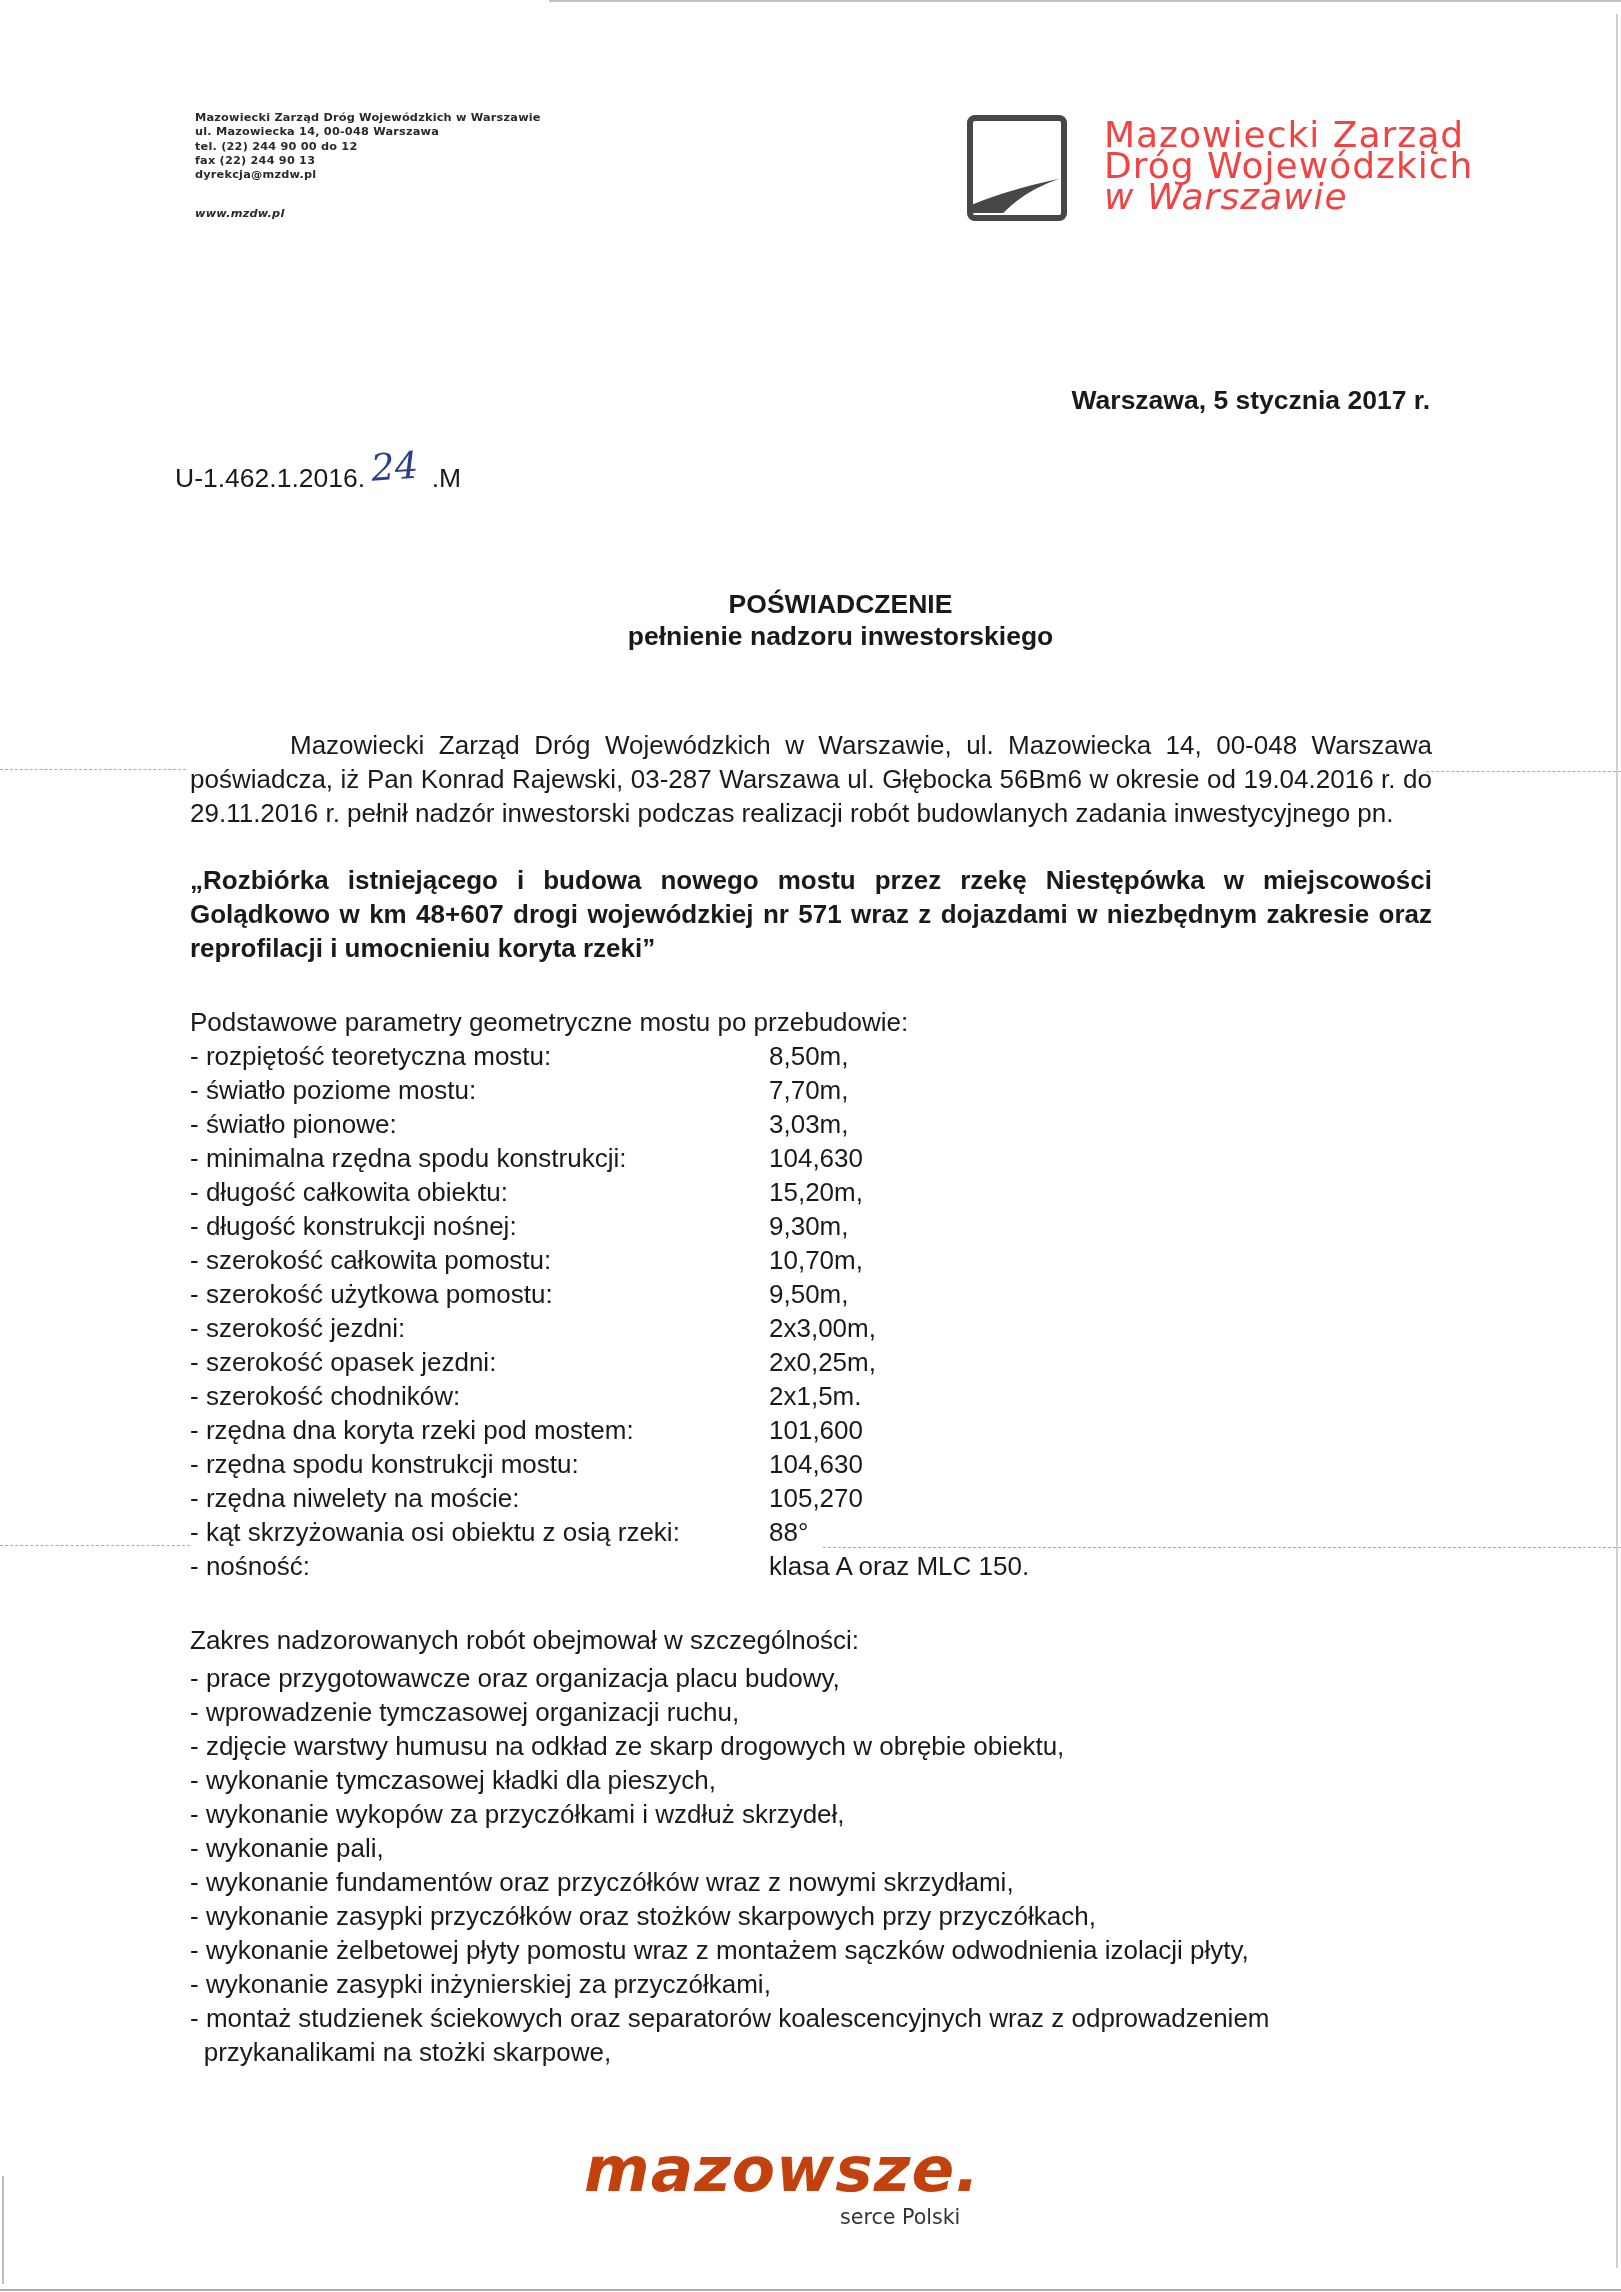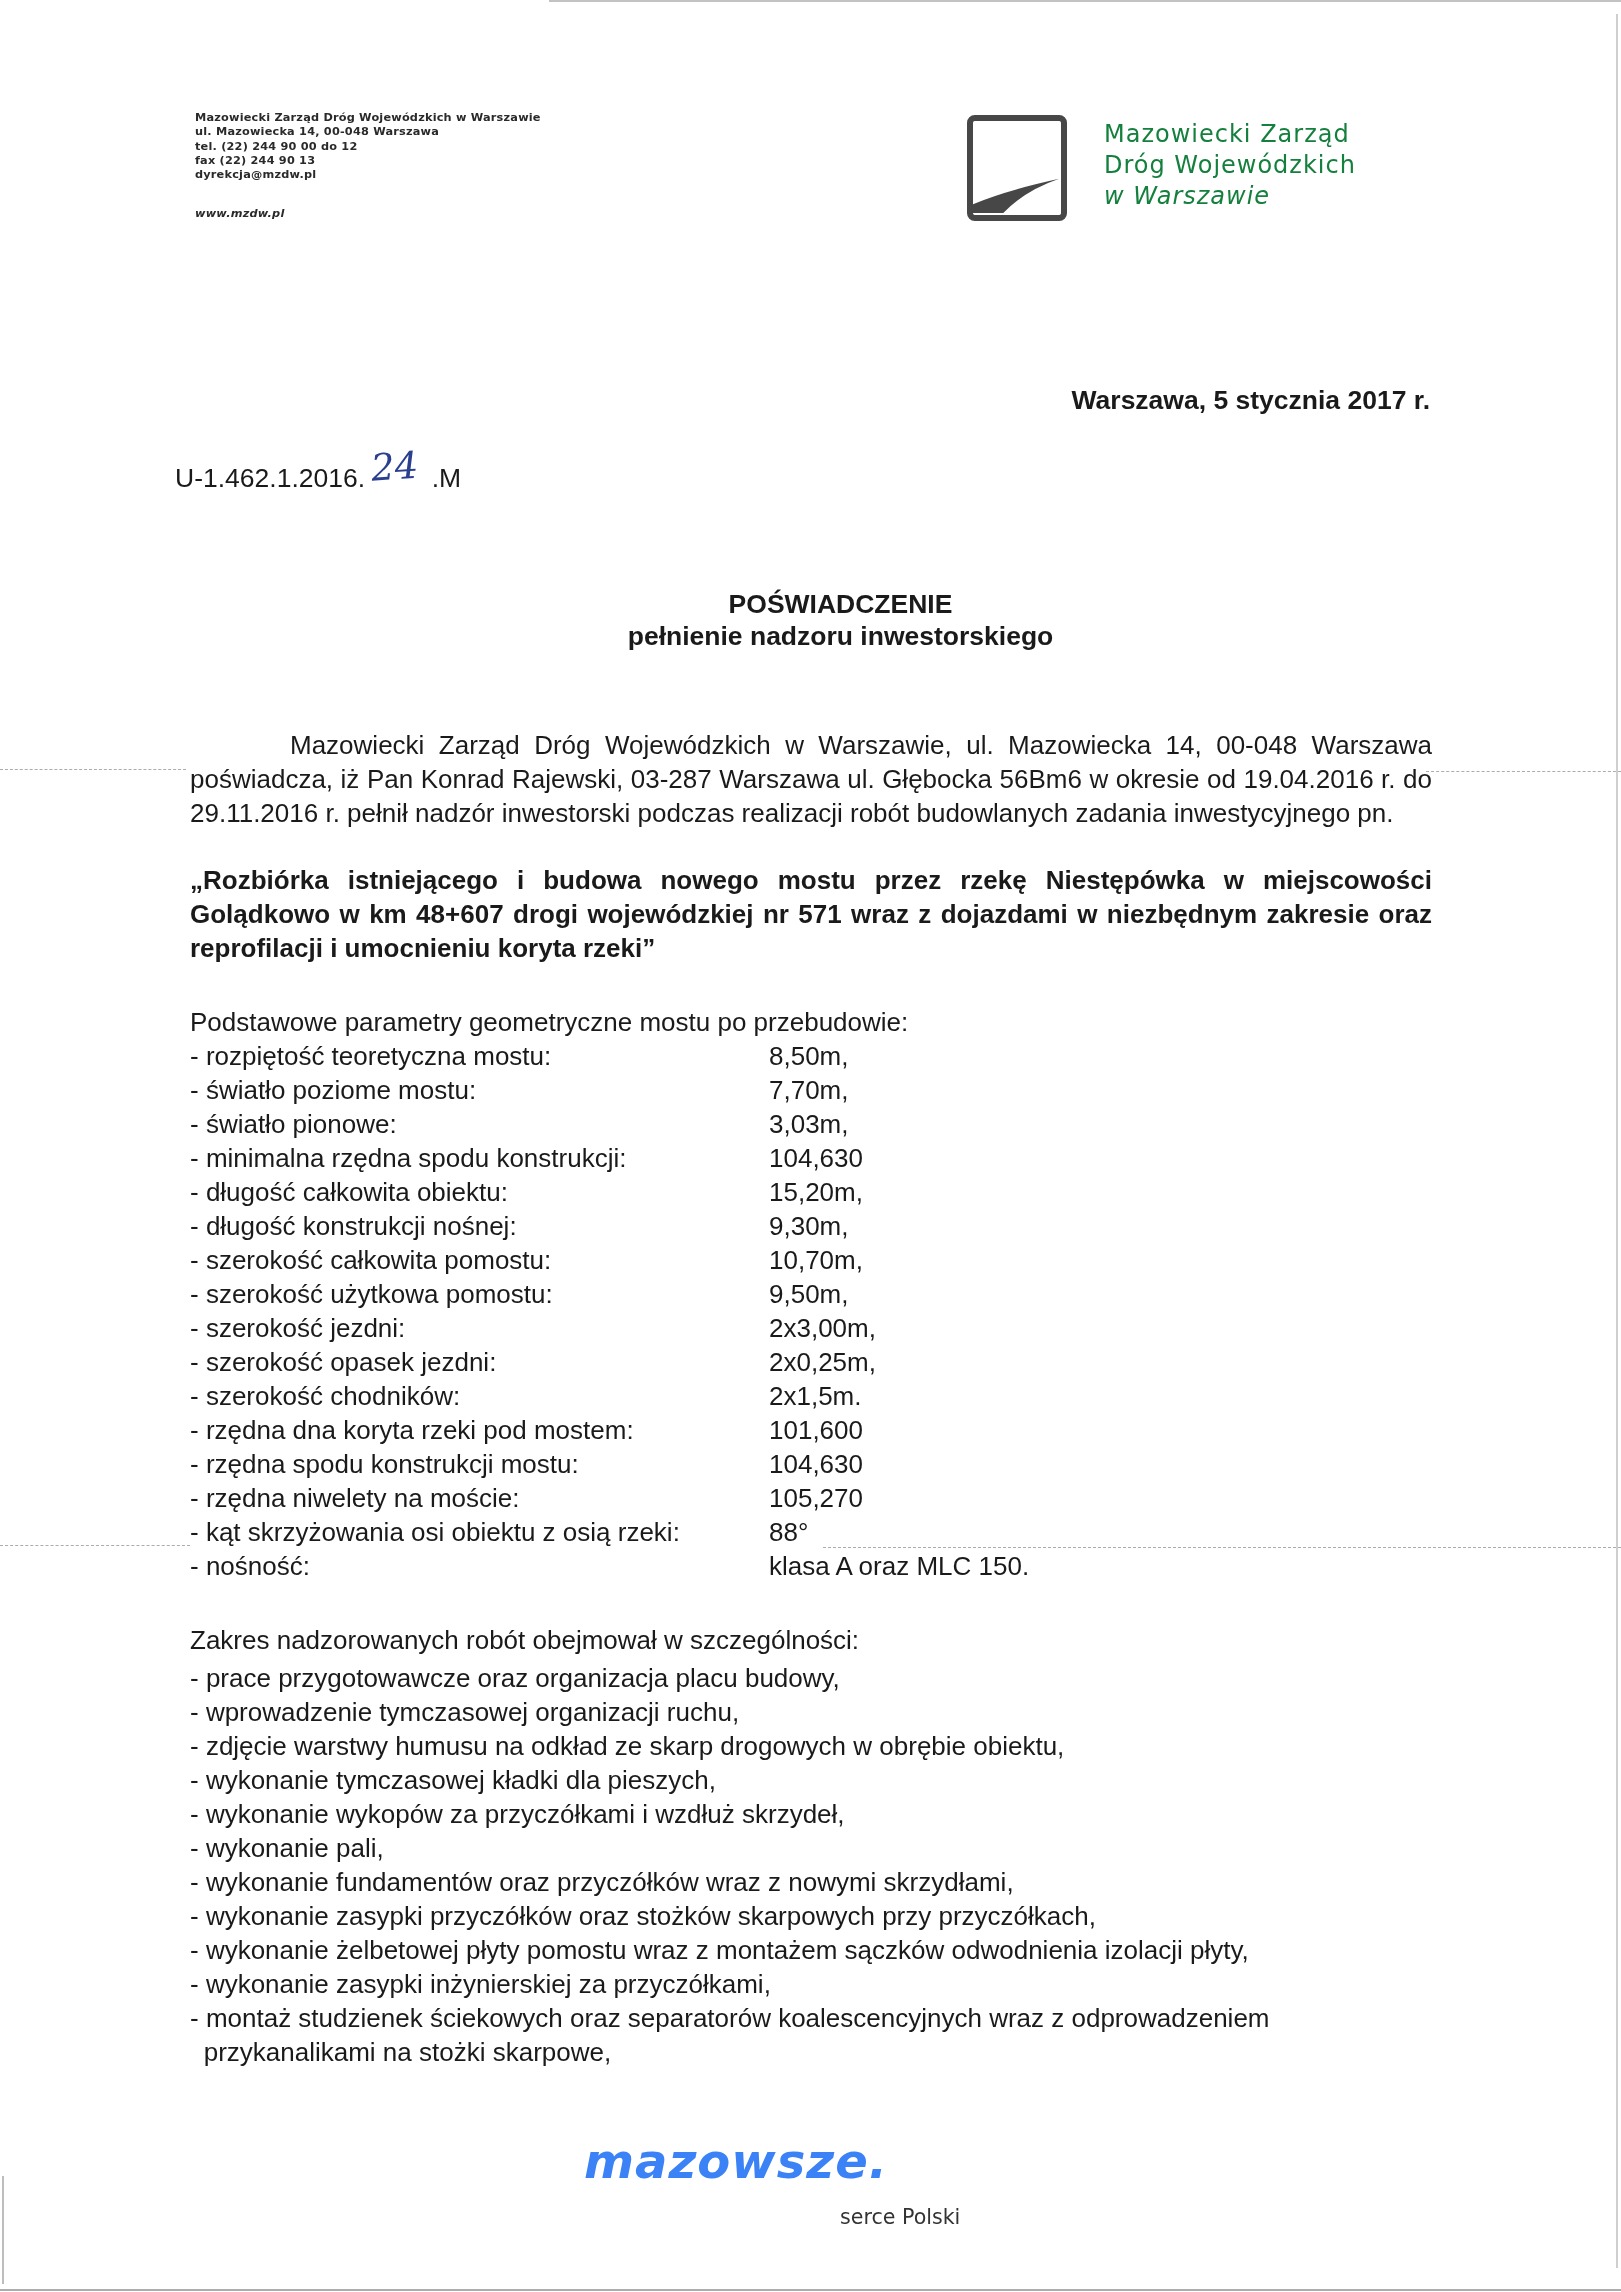--- a/index.html
+++ b/index.html
@@ -14,21 +14,21 @@
 
   .sender { position: absolute; left: 195px; top: 111px; font-family: "DejaVu Sans", sans-serif;
             font-size: 11.3px; line-height: 14.3px; color: #2a2a2a; letter-spacing: 0.2px; font-weight: bold; }
   .sender div { white-space: nowrap; }
   .sender .it { font-style: italic; margin-top: 25px; }
 
   .logo-box { position: absolute; left: 967px; top: 115px; width: 100px; height: 106px;
               border: 6.9px solid #474747; border-radius: 7.8px; box-sizing: border-box; overflow: hidden; }
   .logo-box svg { position: absolute; left: -6.9px; top: -6.9px; }
   .logo-text { position: absolute; left: 1104px; top: 119px; font-family: "DejaVu Sans", sans-serif;
-               font-size: 24px; line-height: 31px; color: #15803d; letter-spacing: 1px; }
+               font-size: 36px; line-height: 31px; color: #ef4444; letter-spacing: 1px; }
   .logo-text div { white-space: nowrap; }
 
   .ref { position: absolute; left: 175px; top: 453px; font-size: 26.5px; color: #1a1a1a; white-space: nowrap; }
   .ref .hand { color: #2b3f8f; font-family: "DejaVu Serif", serif; font-style: italic; font-size: 37px;
                display: inline-block; transform: translateY(-7.8px) rotate(-4deg); margin: 0 13.7px 0 5.9px; }
   .date { position: absolute; right: 191px; top: 385px; font-size: 26.5px; white-space: nowrap; font-weight: bold; }
 
   .title { position: absolute; left: 0; width: 1621px; top: 588px; text-align: center;
            font-weight: bold; font-size: 26.5px; line-height: 32px; padding-left: 30px; }
 
@@ -41,22 +41,22 @@
   .params .row { display: flex; white-space: nowrap; }
   .params .label { width: 579px; }
   .params .val { }
 
   .works { position: absolute; left: 190px; top: 1623px; font-size: 26px; line-height: 34px; width: 1264px; }
   .works .head { margin-bottom: 3.9px; }
   .works .item { white-space: nowrap; }
   .works .cont { padding-left: 13.7px; white-space: nowrap; }
 
   .footer-logo { position: absolute; left: 584px; top: 2137px; width: 451px; height: 108px; }
-  .footer-logo .brand { font-family: "DejaVu Sans", sans-serif; font-weight: bold; font-size: 48px;
-                        color: #3b82f6; letter-spacing: 1px; font-style: italic; position: absolute; left: 0; top: -3.9px; white-space: nowrap; }
+  .footer-logo .brand { font-family: "DejaVu Sans", sans-serif; font-weight: bold; font-size: 63px;
+                        color: #c2410c; letter-spacing: 1px; font-style: italic; position: absolute; left: 0; top: -3.9px; white-space: nowrap; }
   .footer-logo .tag { position: absolute; left: 256px; top: 68px; font-family: "DejaVu Sans", sans-serif;
                       font-size: 20.6px; color: #333; white-space: nowrap; }
 </style>
 </head>
 <body>
 
 <div class="page">
   <div class="edge-top"></div>
   <div class="edge-right"></div>
   <div class="edge-bottom"></div>

